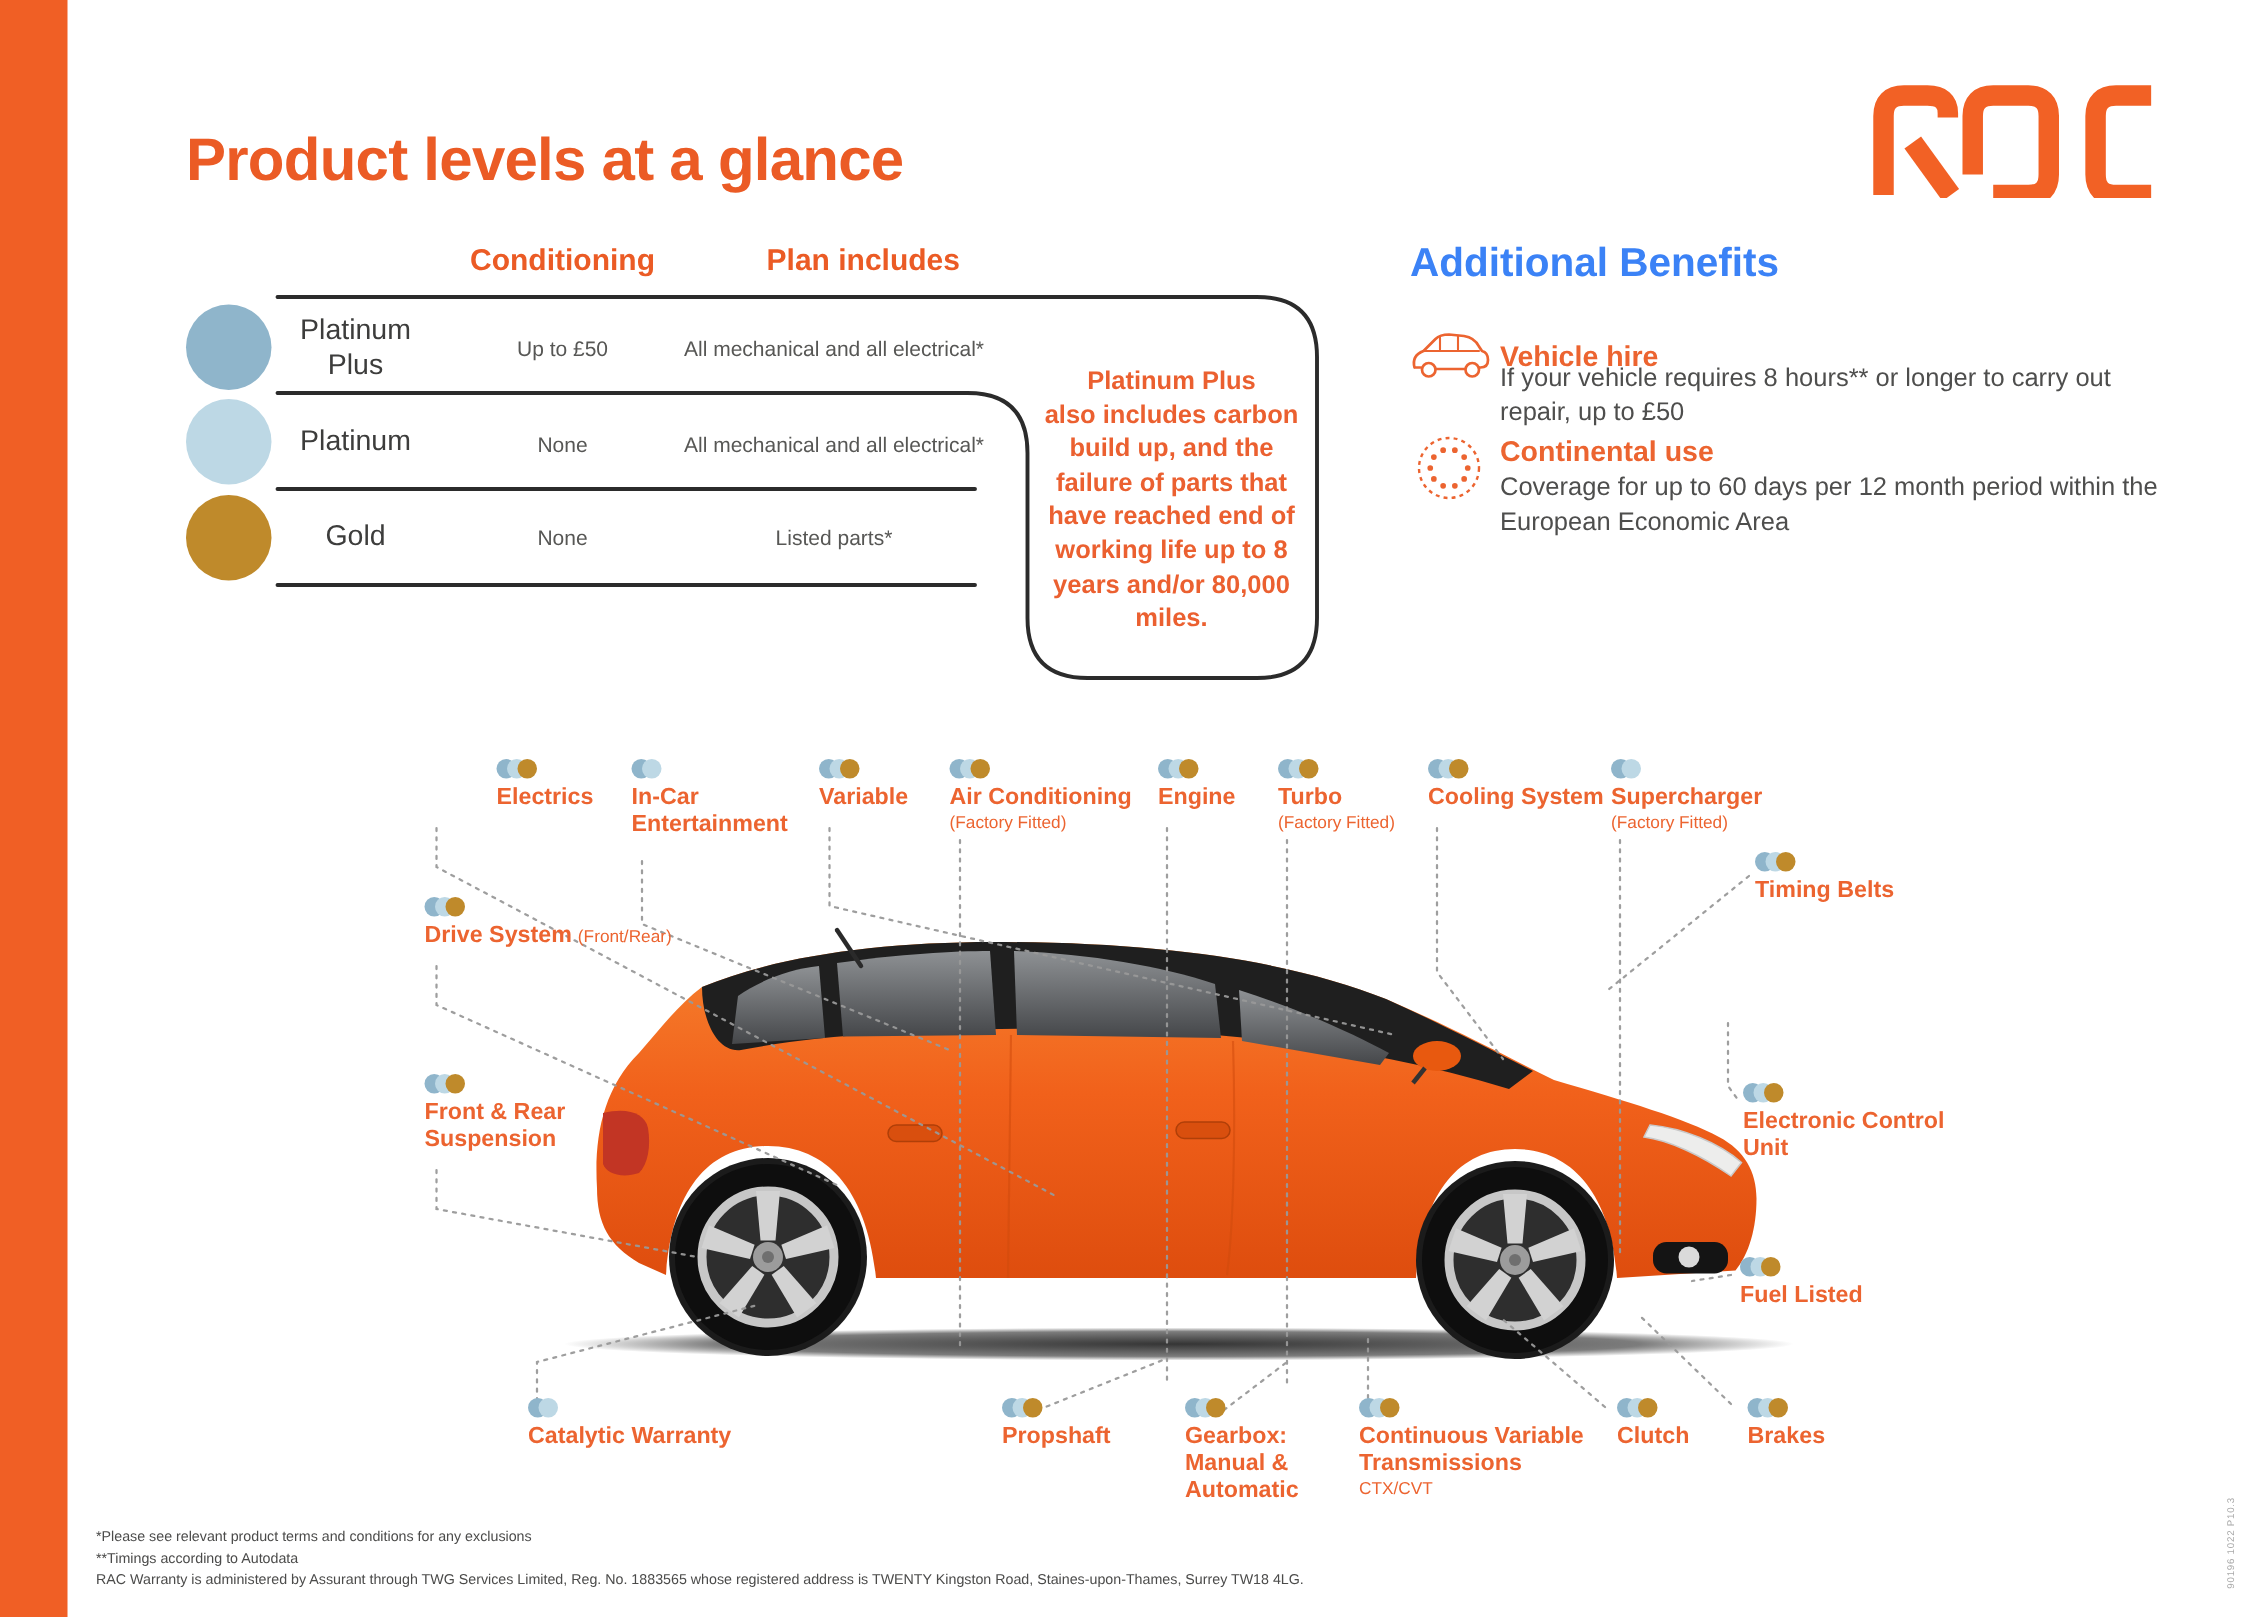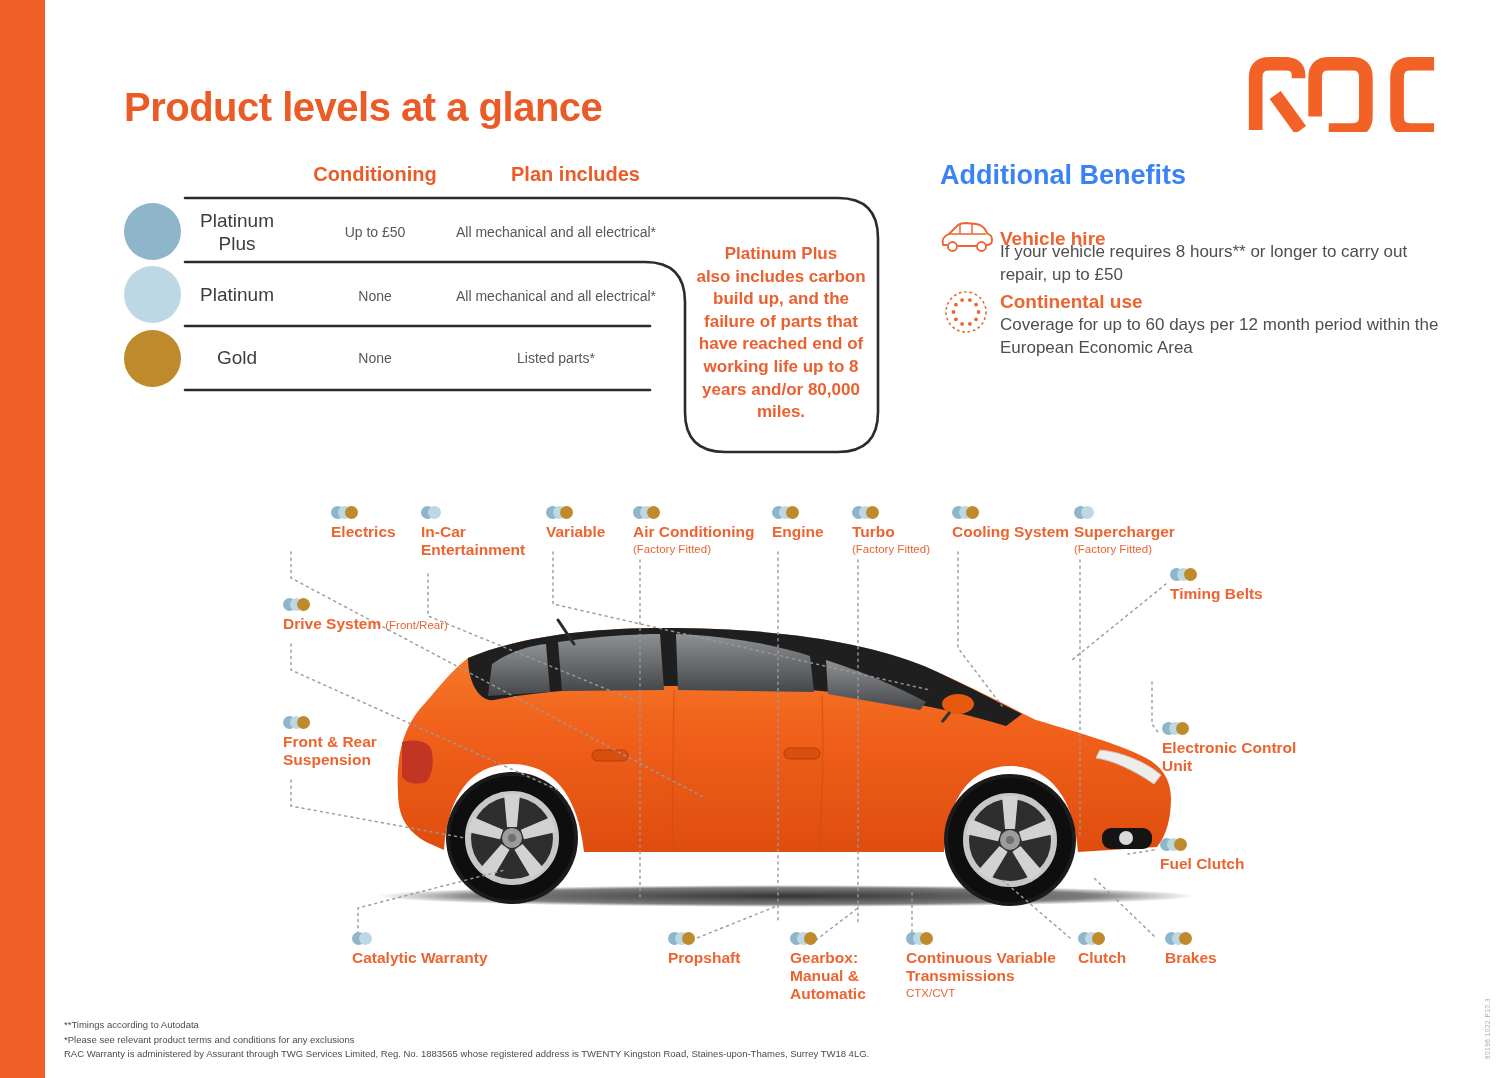--- a/index.html
+++ b/index.html
@@ -327,21 +327,21 @@
       </span>
       <span class="plabel">Electronic Control
 Unit</span>
     </div>
   <div class="part" style="left:1160px;top:838px;">
       <span class="dots">
         <span class="dot" style="background: rgb(143, 181, 203);"></span>
         <span class="dot" style="background: rgb(189, 216, 229);"></span>
         <span class="dot" style="background: rgb(191, 138, 43);"></span>
       </span>
-      <span class="plabel">Fuel Clutch</span>
+      <span class="plabel">Fuel Listed</span>
     </div>
   <div class="part" style="left:352px;top:932px;">
       <span class="dots">
         <span class="dot" style="background: rgb(143, 181, 203);"></span>
         <span class="dot" style="background: rgb(189, 216, 229);"></span>
       </span>
       <span class="plabel">Catalytic Warranty</span>
     </div>
   <div class="part" style="left:668px;top:932px;">
       <span class="dots">
@@ -382,20 +382,20 @@
   <div class="part" style="left:1165px;top:932px;">
       <span class="dots">
         <span class="dot" style="background: rgb(143, 181, 203);"></span>
         <span class="dot" style="background: rgb(189, 216, 229);"></span>
         <span class="dot" style="background: rgb(191, 138, 43);"></span>
       </span>
       <span class="plabel">Brakes</span>
     </div>
 
   <div class="footnotes">
+    <div>*Please see relevant product terms and conditions for any exclusions</div>
     <div>**Timings according to Autodata</div>
-    <div>*Please see relevant product terms and conditions for any exclusions</div>
     <div>RAC Warranty is administered by Assurant through TWG Services Limited, Reg. No. 1883565 whose registered address is TWENTY Kingston Road, Staines-upon-Thames, Surrey TW18 4LG.</div>
   </div>
 
   <div class="print-code">90196 1022 P10.3</div>
 
 </div>
 
 </body></html>

